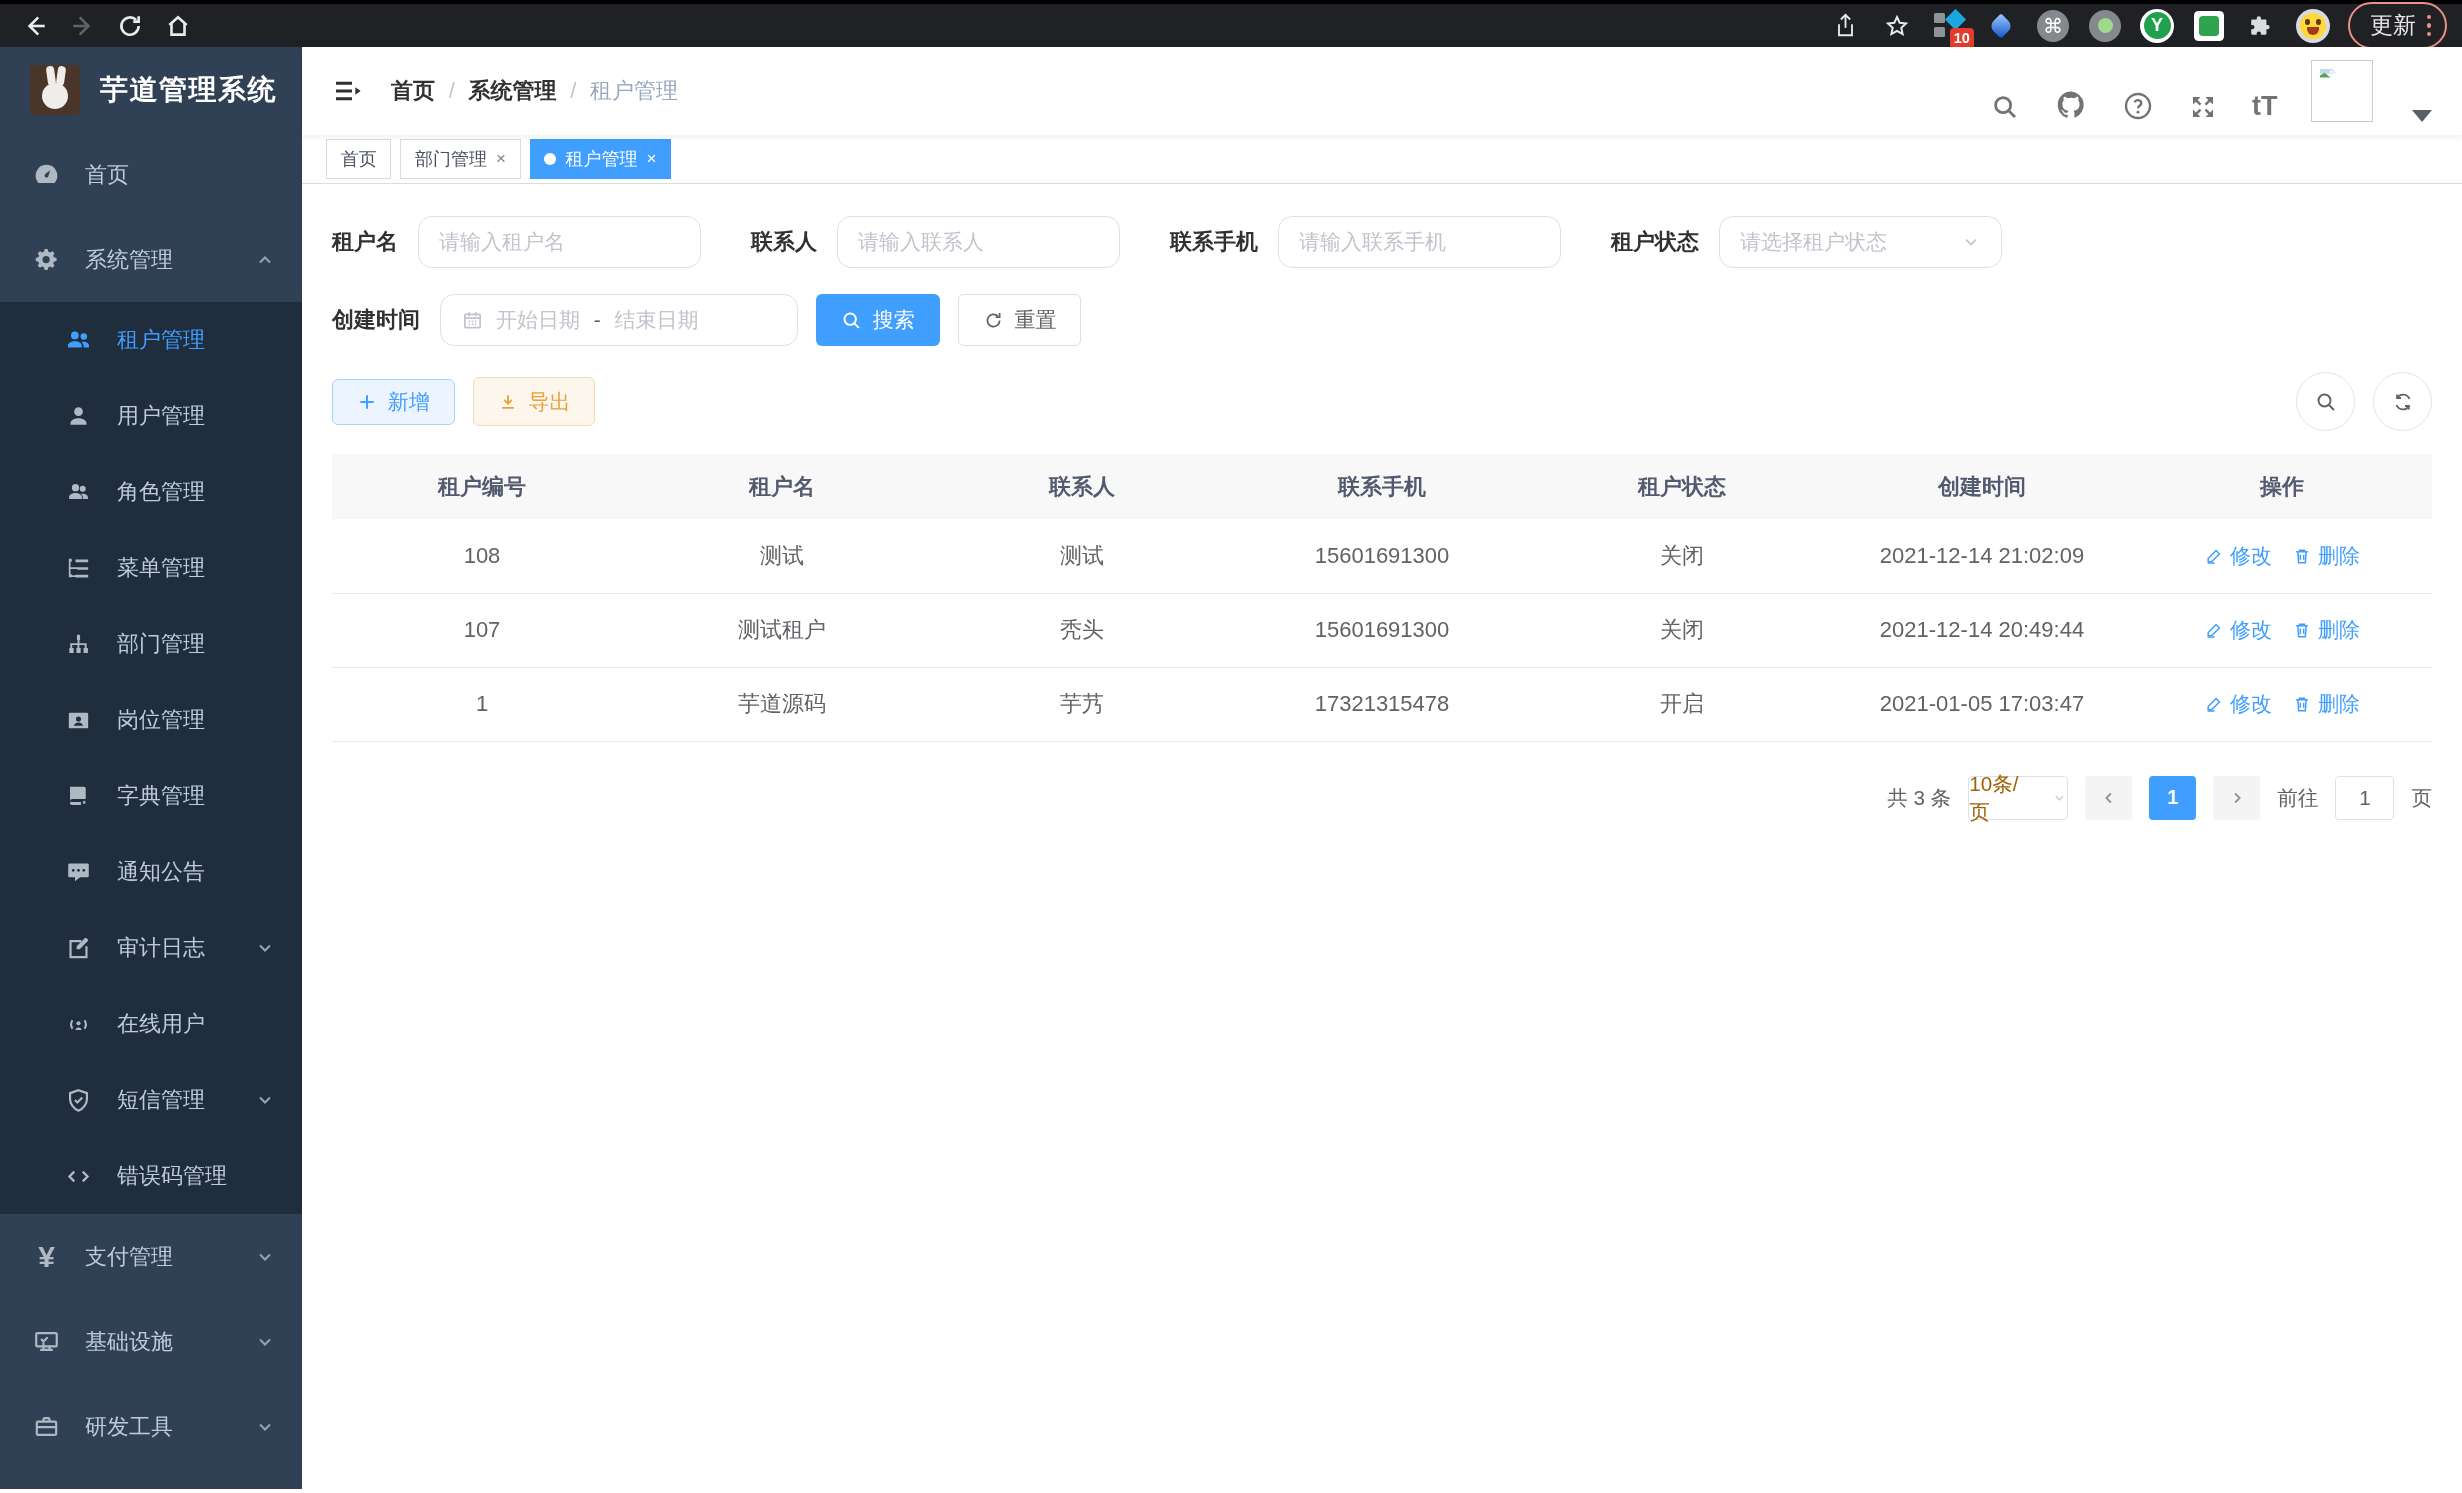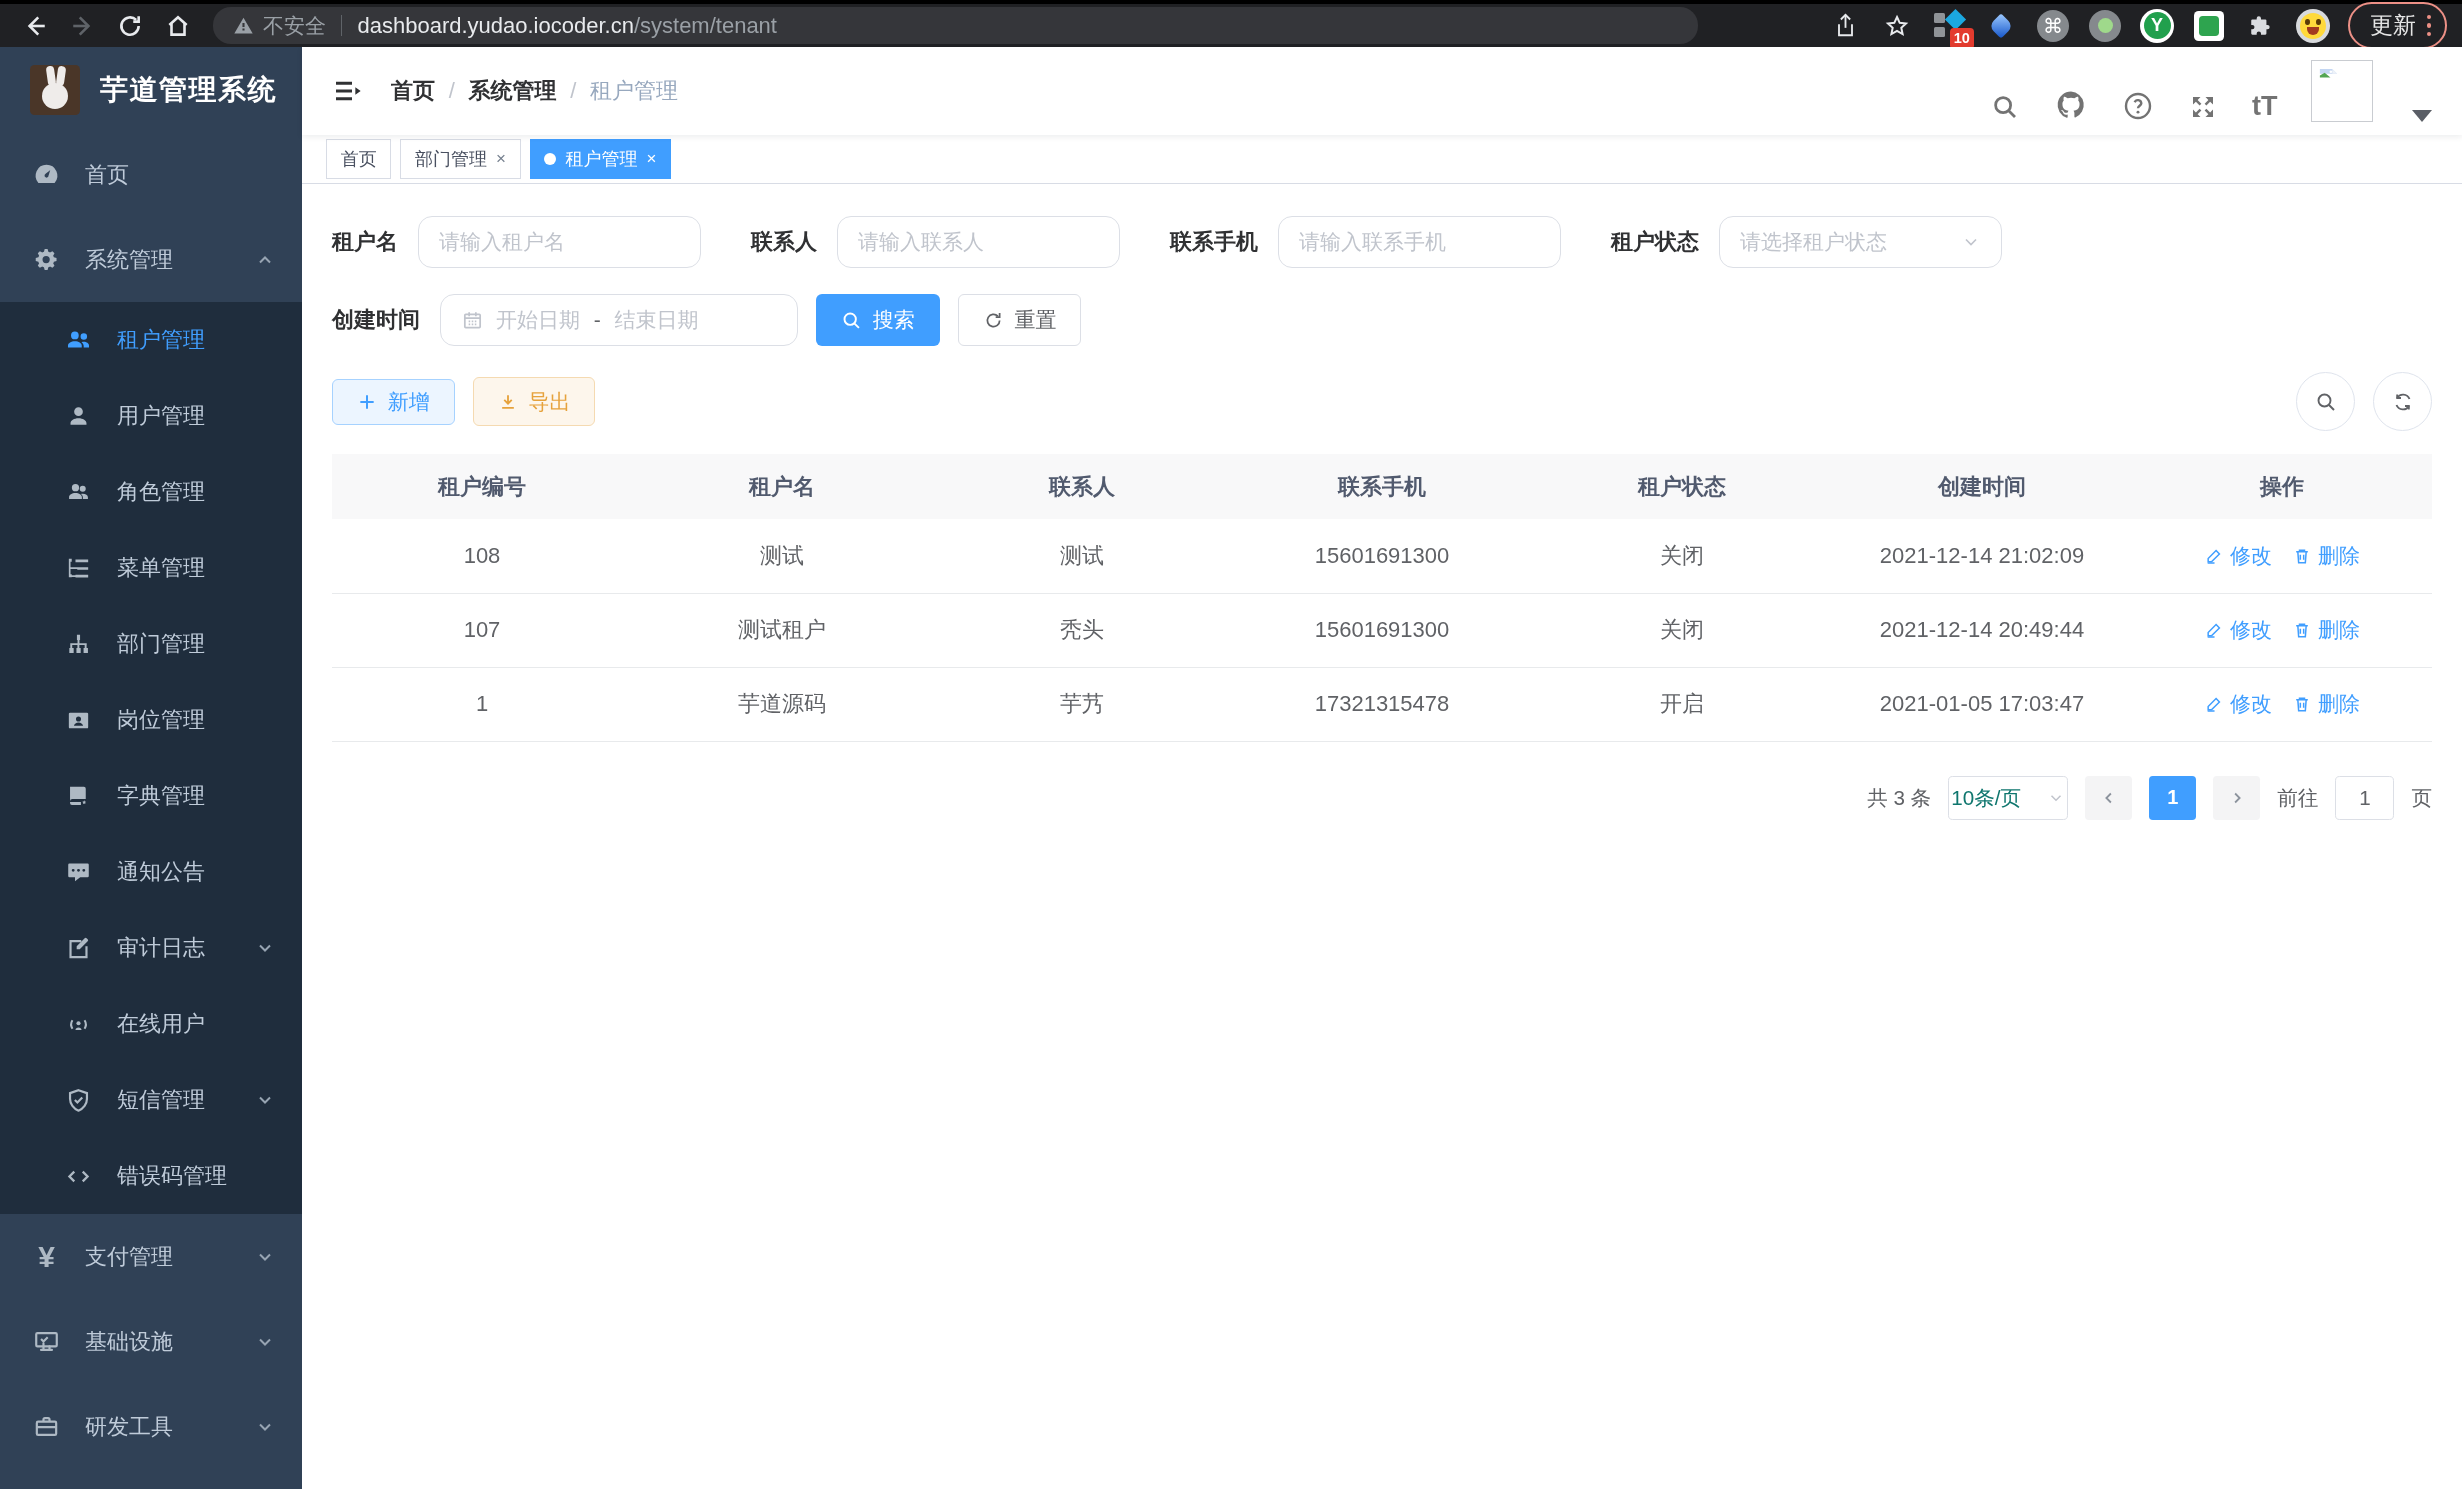--- a/index.html
+++ b/index.html
@@ -103,21 +103,21 @@
   .circle-btn{width:59px;height:59px;border-radius:50%;border:1.5px solid #dfe4ed;background:#fff;display:flex;align-items:center;justify-content:center;color:#606266;cursor:pointer;}
 
   table.grid{width:100%;border-collapse:collapse;table-layout:fixed;font-size:22px;}
   .grid th{background:#f8f8f9;color:#515a6e;font-weight:bold;height:65px;text-align:center;}
   .grid td{height:74px;text-align:center;color:#606266;border-bottom:1.5px solid #e8eaec;}
   .grid tr.first td{border-top:none;}
   .ops{display:flex;align-items:center;justify-content:center;gap:20px;}
   .op-link{color:var(--accent);display:inline-flex;align-items:center;gap:6px;cursor:pointer;font-size:21px;}
 
   .pagination{display:flex;align-items:center;justify-content:flex-end;gap:17px;margin-top:34px;font-size:20.6px;color:#606266;}
-  .psel{width:120px;height:44px;border:1.5px solid #dcdfe6;border-radius:4.6px;display:flex;align-items:center;justify-content:center;gap:26px;color:#0f766e;cursor:pointer;}
+  .psel{width:100px;height:44px;border:1.5px solid #dcdfe6;border-radius:4.6px;display:flex;align-items:center;justify-content:center;gap:26px;color:#a16207;cursor:pointer;}
   .pbtn{min-width:47px;height:44px;border-radius:3.8px;background:#f4f4f5;color:#8c939d;display:flex;align-items:center;justify-content:center;font-size:20px;cursor:pointer;}
   .pbtn.page-active{background:var(--accent);color:#fff;font-weight:bold;}
   .goto-input{width:59px;height:44px;border:1.5px solid #dcdfe6;border-radius:4.6px;text-align:center;font-size:20.6px;color:#606266;outline:none;font-family:inherit;}
 </style>
 </head>
 <body>
 
 <div class="browser-bar">
   <div class="bnav">
     <svg width="26" height="26" viewBox="0 0 24 24" fill="none" stroke="currentColor" stroke-width="2.4">
@@ -135,28 +135,20 @@
     <svg width="26" height="26" viewBox="0 0 24 24" fill="none" stroke="currentColor" stroke-width="2.4">
         <path d="M20 12a8 8 0 1 1-2.3-5.6"></path>
         <path d="M20 3v5h-5" fill="none"></path>
       </svg>
   </div>
   <div class="bnav">
     <svg width="26" height="26" viewBox="0 0 24 24" fill="none" stroke="currentColor" stroke-width="2.4">
         <path d="M4 11l8-7 8 7"></path>
         <path d="M6 9.5V20h12V9.5"></path>
       </svg>
-  </div>
-  <div class="url-pill">
-    <svg width="21" height="21" viewBox="0 0 24 24" fill="#9aa0a6">
-        <path d="M12 3L1.5 21h21L12 3zm1.2 14.6h-2.4v-2.2h2.4v2.2zm0-4h-2.4V9h2.4v4.6z"></path>
-      </svg>
-    <span class="sec">不安全</span>
-    <span class="vdiv"></span>
-    <span class="url-text"><span class="host">dashboard.yudao.iocoder.cn</span><span class="path">/system/tenant</span></span>
   </div>
   <div class="browser-actions">
     <div class="bact">
       <svg width="23" height="26" viewBox="0 0 24 28" fill="none" stroke="currentColor" stroke-width="2">
           <path d="M12 2v14"></path>
           <path d="M7 7l5-5 5 5"></path>
           <path d="M5 12v12h14V12"></path>
         </svg>
     </div>
     <div class="bact">

